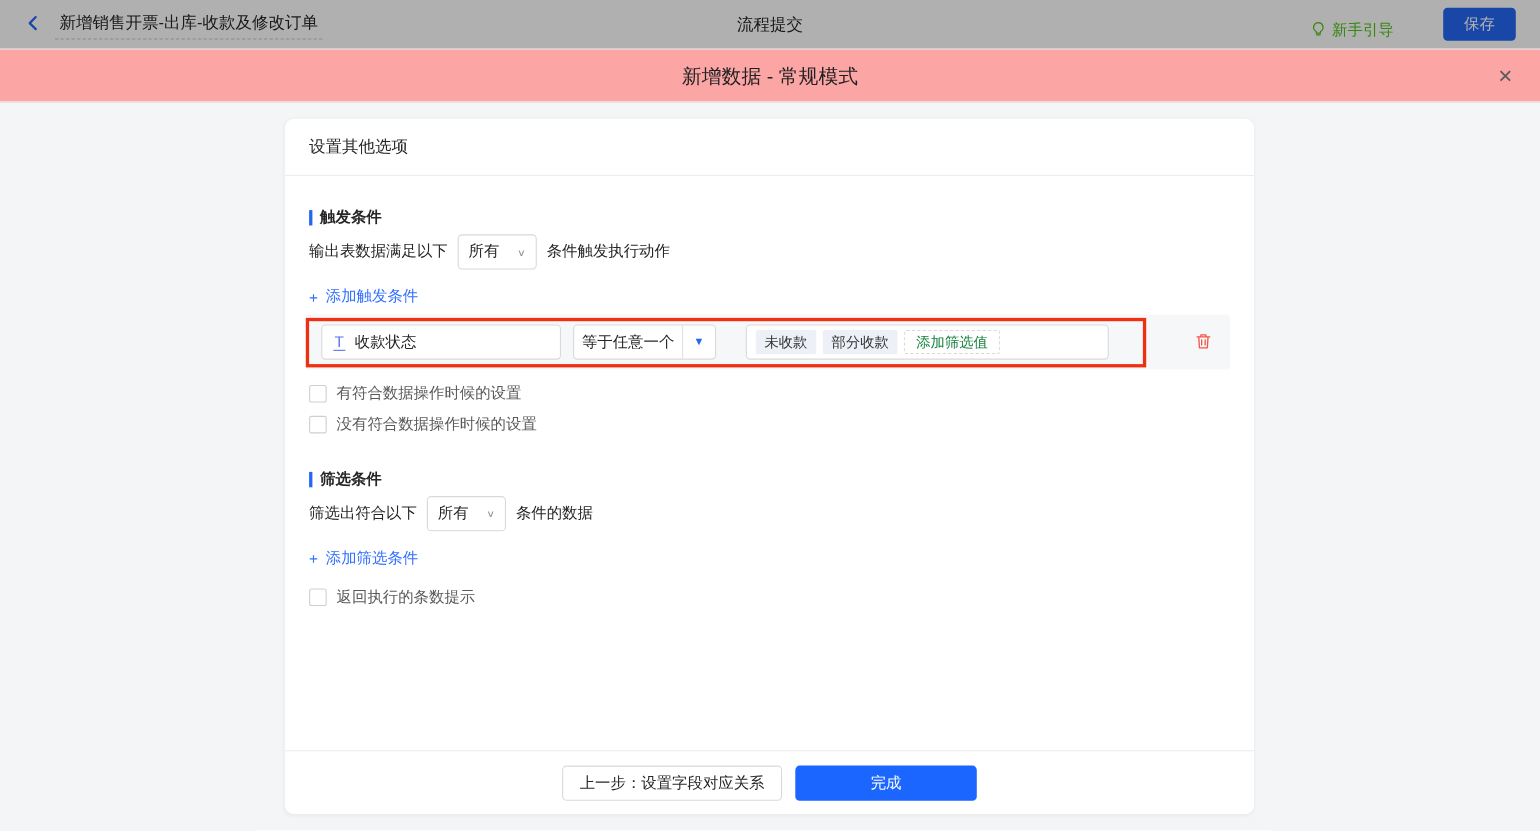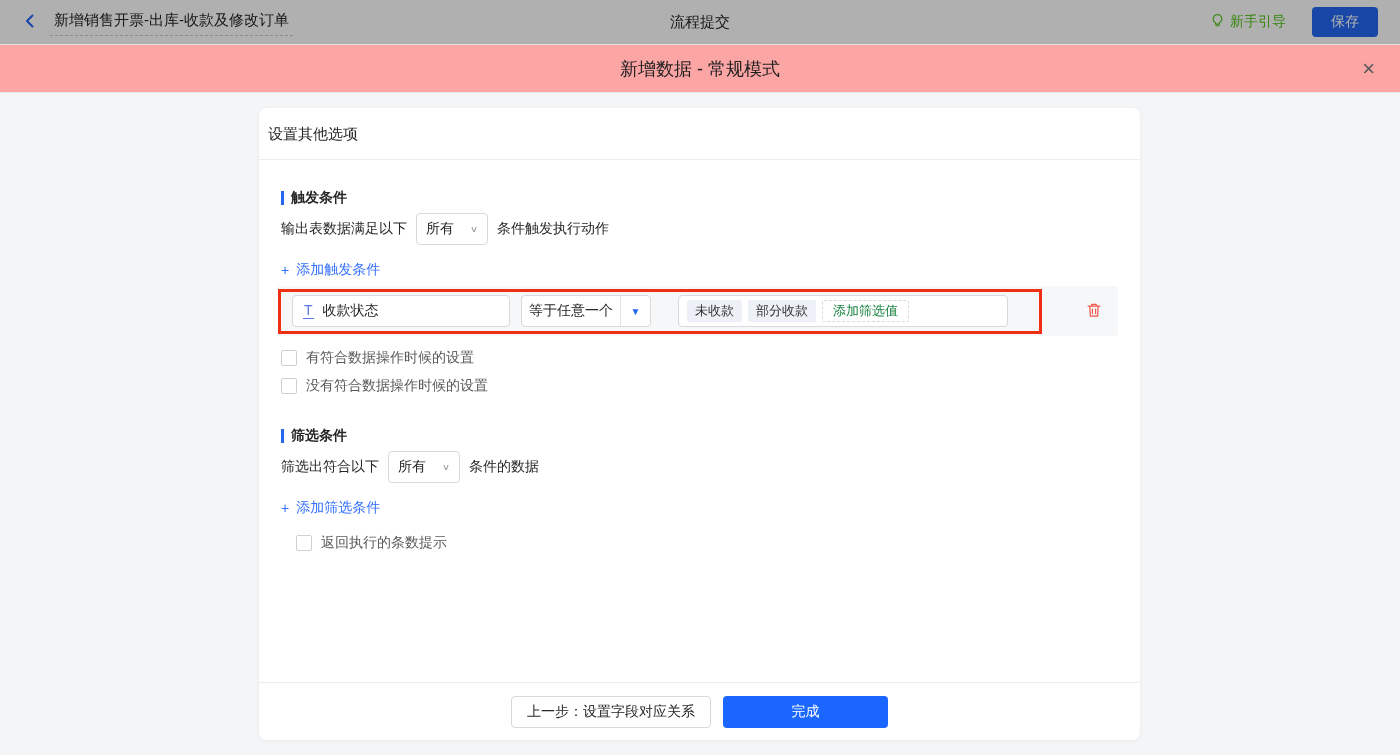--- a/index.html
+++ b/index.html
@@ -7,36 +7,36 @@
   body { font-family:"Liberation Sans","DejaVu Sans",sans-serif; font-size:14px; color:#262626; }
   .screen { position:relative; width:1400px; height:755px; background:#f4f5f6; overflow:hidden; }
 
   
   .topbar { position:absolute; left:0; top:0; width:1400px; height:45px; background:#fff;
             display:flex; align-items:center; padding:0 22px; border-bottom:1px solid #e0e0e0; }
   .topbar::after { content:""; position:absolute; inset:0; background:rgba(0,0,0,0.31); z-index:5; pointer-events:none; }
   .back-btn { display:flex; align-items:center; cursor:pointer; margin-right:12px; }
   .flow-name { font-size:15px; color:#262626; padding:2px 4px 5px 4px; border-bottom:1px dashed #c9c9c9; }
   .topbar-center { position:absolute; left:0; right:0; text-align:center; font-size:15px; color:#262626; }
-  .topbar-right { margin-left:auto; display:flex; align-items:center; gap:26px; position:relative; }
+  .topbar-right { margin-left:auto; display:flex; align-items:flex-end; gap:26px; position:relative; }
   .guide { display:flex; align-items:center; gap:5px; color:#52c41a; font-size:14px; cursor:pointer; }
   .save-btn { width:66px; height:30px; background:#2468f2; color:#fff; border:none; border-radius:4px;
-              font-size:14px; cursor:pointer; font-family:inherit; }
+              font-size:14px; cursor:pointer; font-family:inherit;margin-left:19px; }
 
   
   .modal-head { position:absolute; left:0; top:45px; width:1400px; height:48px; background:#fca5a5;
                 border-bottom:1px solid #e9e9e9; display:flex; align-items:center; justify-content:center; }
   .modal-title { font-size:18px; color:#1f1f1f; }
   .modal-close { position:absolute; right:25px; top:50%; transform:translateY(-50%); font-size:22px;
                  color:#595959; cursor:pointer; line-height:1; }
 
   
   .card { position:absolute; left:259px; top:108px; width:881px; height:632px; background:#fff;
           border-radius:8px; box-shadow:0 1px 4px rgba(0,0,0,0.05); }
-  .card-header { height:52px; line-height:52px; padding-left:9px; font-size:15px; color:#262626;
+  .card-header { height:52px; line-height:52px; padding-left:22px; font-size:15px; color:#262626;
                  border-bottom:1px solid #ebedf0; }
   .card-body { padding:0 22px; }
 
   .section-title { margin-top:29px; display:flex; align-items:center; font-weight:bold; font-size:14px; color:#262626;text-align:center; }
   .blue-bar { width:3px; height:14px; background:#2468f2; margin-right:7px; }
 
   .sentence { margin-top:5px; height:34px; display:flex; align-items:center; color:#262626; }
   .mini-select { width:72px; height:32px; border:1px solid #d9d9d9; border-radius:4px; background:#fff;
                  display:inline-flex; align-items:center; justify-content:space-between;
                  padding:0 9px; margin:0 9px; cursor:pointer;text-align:right; }
@@ -63,21 +63,21 @@
                 border-radius:4px; display:flex; align-items:center; padding-left:8px; gap:6px; }
   .value-tag { height:22px; display:flex; align-items:center; padding:0 8px; background:#edf1f7;
                border-radius:2px; font-size:13px; color:#333; }
   .value-add { height:22px; display:flex; align-items:center; padding:0 10px; border:1px dashed #d9d9d9;
                border-radius:2px; font-size:13px; color:#15803d; cursor:text; }
   .trash-btn { margin-left:auto; margin-right:16px; cursor:pointer; display:flex; align-items:center; }
 
   .checkbox-row { display:flex; align-items:center; gap:9px; height:20px; color:#595959; }
   .cb { width:16px; height:16px; border:1px solid #cfcfcf; border-radius:2px; background:#fff;
         flex:0 0 auto; cursor:pointer; }
-  .cb-1 { margin-top:12px; } .cb-2 { margin-top:8px; } .cb-3 { margin-top:15px;margin-left:15px; }
+  .cb-1 { margin-top:12px; } .cb-2 { margin-top:8px; } .cb-3 { margin-top:15px; }
   .sec-2 { margin-top:31px; }
 
   
   .card-footer { position:absolute; left:0; bottom:0; width:100%; height:58px; border-top:1px solid #ebedf0;
                  display:flex; align-items:center; justify-content:center; gap:12px; }
   .prev-btn { width:200px; height:32px; background:#fff; border:1px solid #d9d9d9; border-radius:4px;
               color:#262626; font-size:14px; cursor:pointer; font-family:inherit; }
   .done-btn { width:165px; height:32px; background:#1a66ff; border:none; border-radius:4px;
               color:#fff; font-size:14px; cursor:pointer; font-family:inherit; }
 </style>

